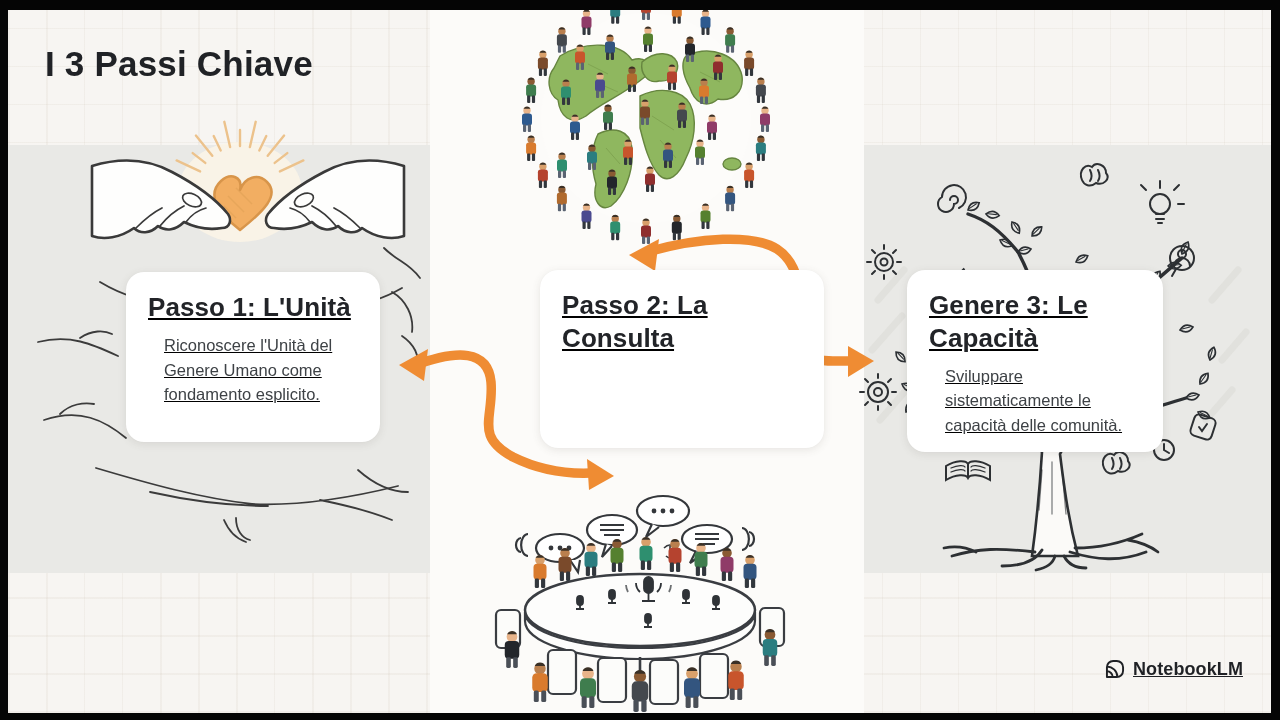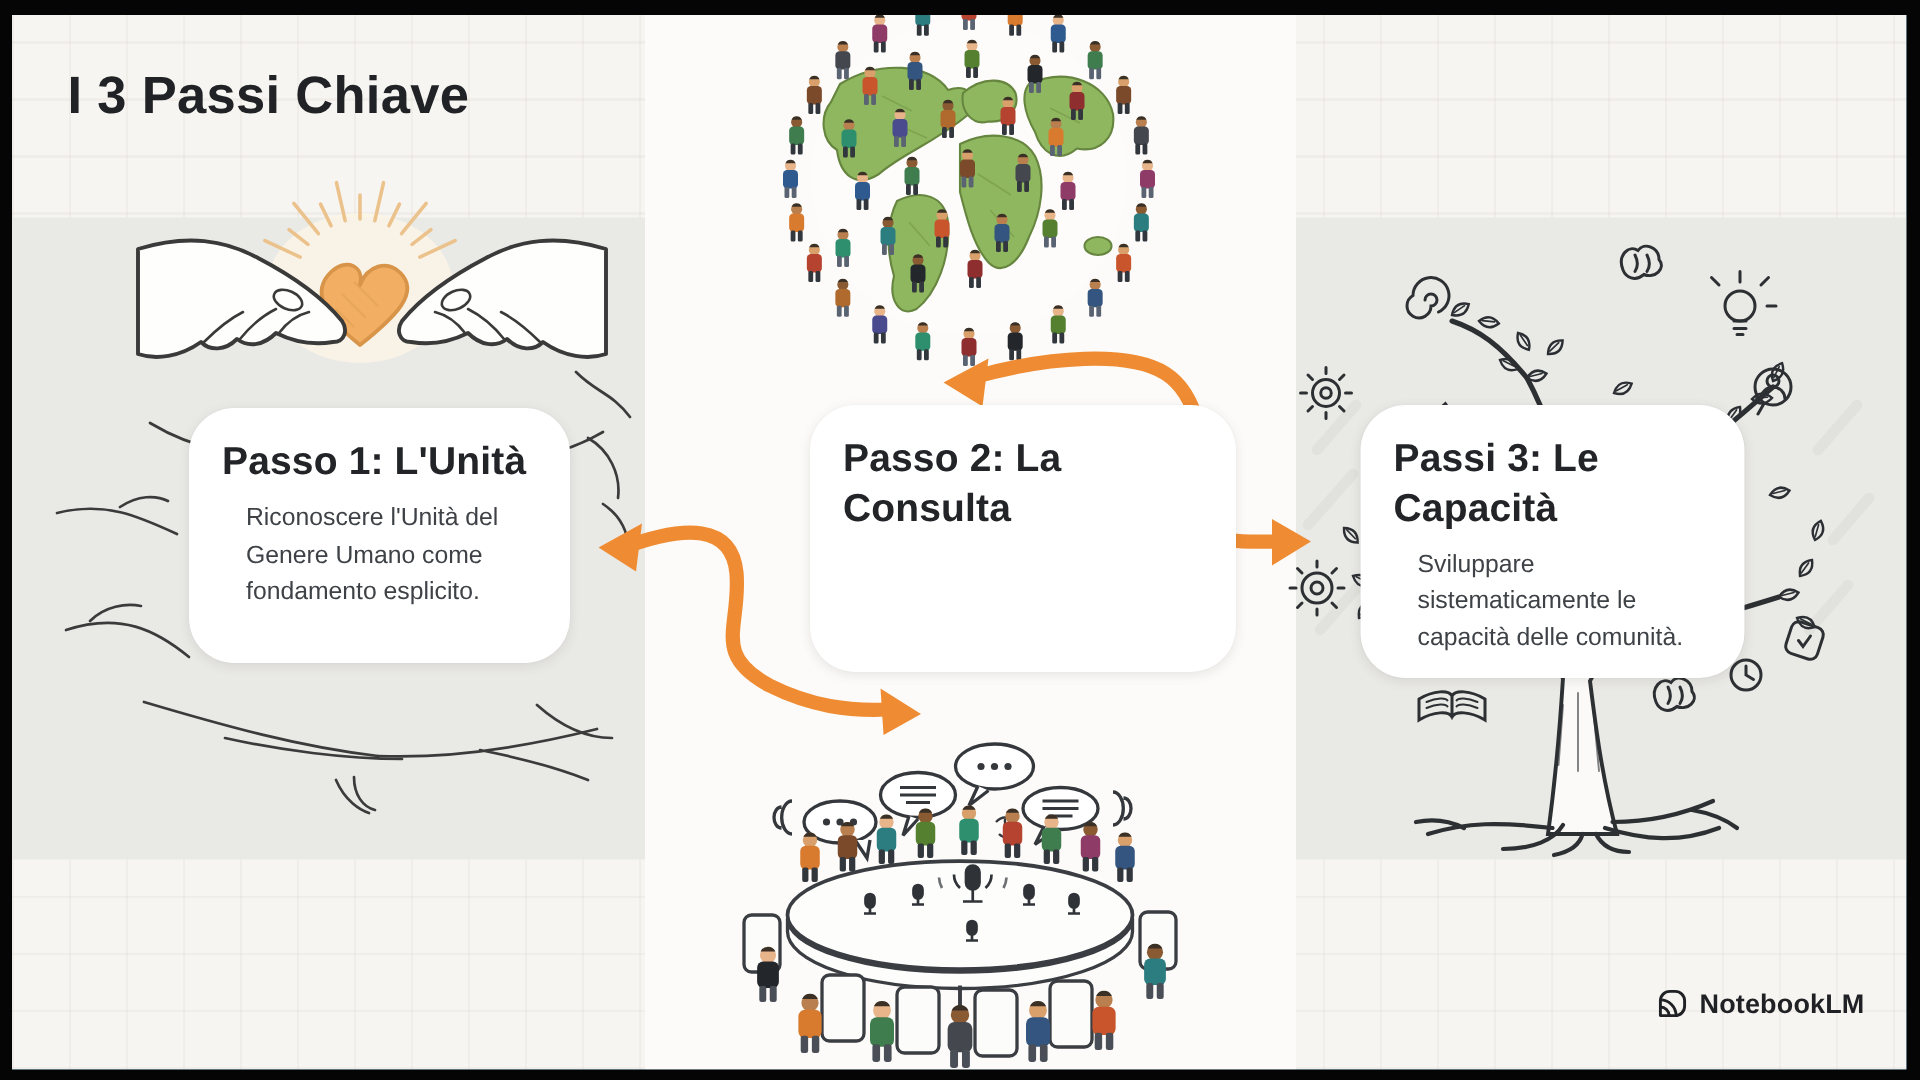--- a/index.html
+++ b/index.html
@@ -1,47 +1,47 @@
 <!DOCTYPE html>
 <html><head>
 <meta charset="utf-8">
 <style>
   html,body{margin:0;padding:0;background:#000;}
   body{width:1280px;height:720px;overflow:hidden;font-family:"Liberation Sans","DejaVu Sans",sans-serif;}
-  #stage{position:relative;width:1280px;height:720px;background:#7dd3fc;}
+  #stage{position:relative;width:1280px;height:720px;background:#eab308;}
   
   .bar{position:absolute;background:#050505;z-index:9;}
   .bar.top{left:0;top:0;width:1280px;height:10px;}
   .bar.bottom{left:0;bottom:0;width:1280px;height:7px;}
   .bar.left{left:0;top:0;width:8px;height:720px;}
   .bar.right{right:0;top:0;width:9px;height:720px;}
   
   .slide-bg{position:absolute;left:8px;top:10px;width:1263px;height:703px;z-index:0;
     background:
       repeating-linear-gradient(90deg, rgba(185,170,150,.10) 0 1.5px, transparent 1.5px 38px),
       repeating-linear-gradient(0deg, rgba(185,170,150,.10) 0 1.5px, transparent 1.5px 38px),
       #f7f5f2;}
   .band{position:absolute;left:8px;top:145px;width:1263px;height:428px;background:#e9e9e6;z-index:0;}
   .center-col{position:absolute;left:430px;top:10px;width:434px;height:703px;background:#fcfbf9;z-index:0;}
   svg.art{position:absolute;left:0;top:0;width:1280px;height:720px;z-index:1;}
   
   .page-title{position:absolute;left:45px;top:44px;z-index:4;font-size:35px;font-weight:600;
     letter-spacing:.2px;color:#202226;}
   
-  .card{position:absolute;background:#ffffff;border-radius:30px;z-index:3;
+  .card{position:absolute;background:#ffffff;border-radius:18px;z-index:3;
     box-shadow:0 2px 8px rgba(80,75,65,.12),0 0 1px rgba(0,0,0,.05);
-    padding:19px 22px;box-sizing:border-box;}
+    padding:19px 22px;box-sizing:border-box;text-decoration:underline;}
   .card h2{margin:0;font-size:26px;line-height:1.26;font-weight:600;color:#222428;letter-spacing:.1px;}
   .card p{margin:9px 0 0 16px;font-size:16.5px;line-height:1.5;color:#3e4246;}
   #card1{left:126px;top:272px;width:254px;height:170px;}
   #card2{left:540px;top:270px;width:284px;height:178px;}
   #card3{left:907px;top:270px;width:256px;height:182px;}
   
   .brand{position:absolute;left:1104px;top:658px;z-index:4;display:flex;align-items:center;gap:7px;}
-  .brand .label{font-size:18px;font-weight:600;color:#1f2125;letter-spacing:.1px;}
+  .brand .label{font-size:18px;font-weight:600;color:#1f2125;letter-spacing:.1px;text-decoration:underline;}
 </style>
 </head>
 <body>
 
 <div id="stage">
 
   <div class="slide-bg"></div>
   <div class="band"></div>
   <div class="center-col"></div>
 
@@ -817,21 +817,21 @@
   <div class="page-title">I 3 Passi Chiave</div>
 
   <div class="card" id="card1">
     <h2>Passo 1: L'Unità</h2>
     <p>Riconoscere l'Unità del Genere Umano come fondamento esplicito.</p>
   </div>
   <div class="card" id="card2">
     <h2>Passo 2: La Consulta</h2>
   </div>
   <div class="card" id="card3">
-    <h2>Passi 3: Le Capacità</h2>
+    <h2>Genere 3: Le Capacità</h2>
     <p>Sviluppare sistematicamente le capacità delle comunità.</p>
   </div>
 
   <div class="brand">
     <svg width="22" height="22" viewBox="0 0 24 24">
       <path d="M3.2,20.8 V10 A6.8,6.8 0 0 1 10,3.2 h4 A6.8,6.8 0 0 1 20.8,10 v4 a6.8,6.8 0 0 1 -6.8,6.8 Z" fill="none" stroke="#1f2125" stroke-width="2.1" stroke-linejoin="round"></path>
       <path d="M3.2,14.5 A6.3,6.3 0 0 1 9.5,20.8 M3.2,9.4 A11.4,11.4 0 0 1 14.6,20.8" fill="none" stroke="#1f2125" stroke-width="2.1"></path>
     </svg>
     <span class="label">NotebookLM</span>
   </div>

